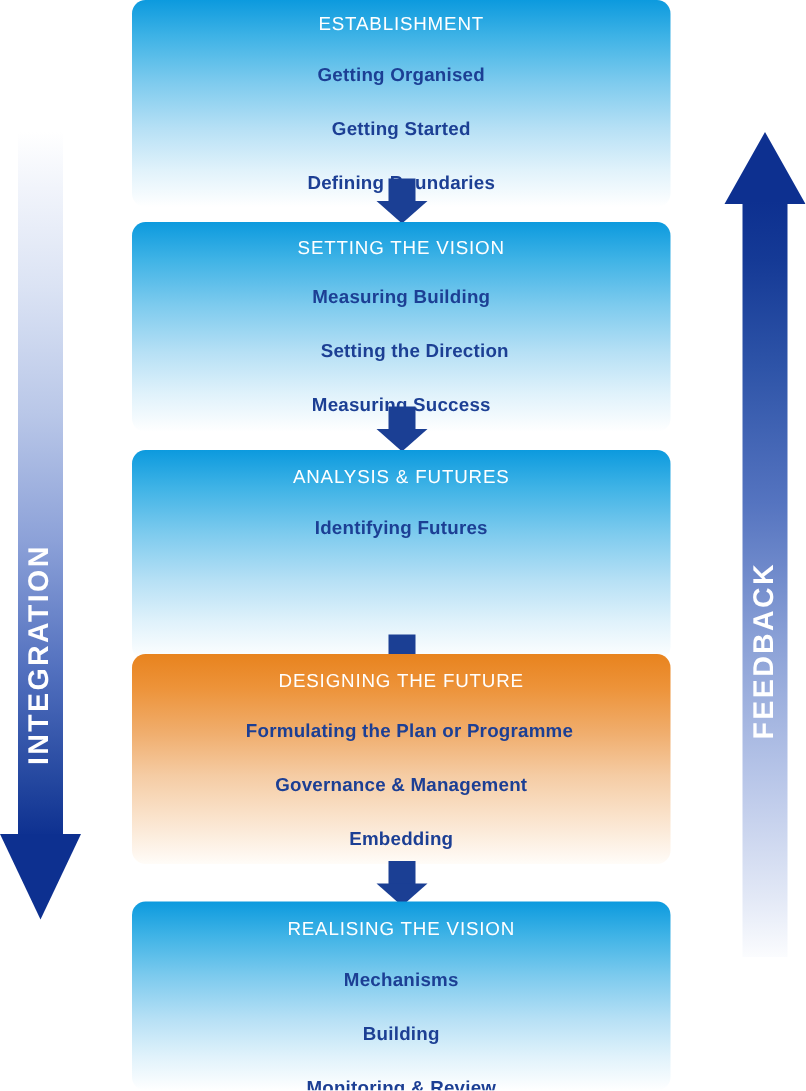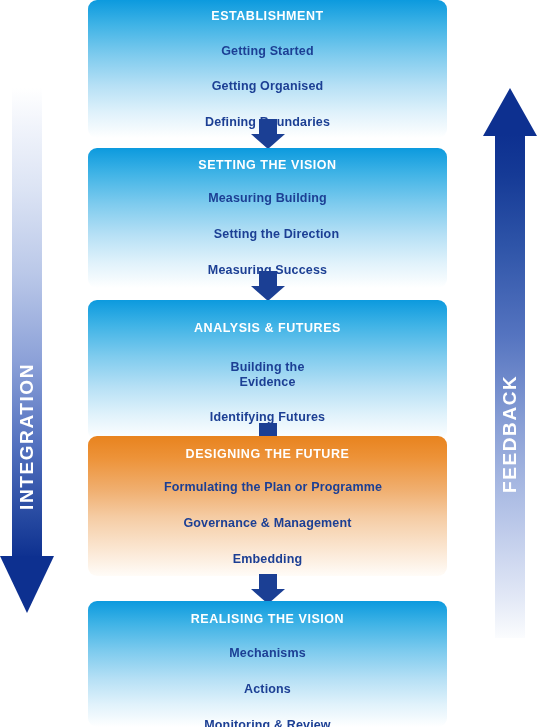--- a/index.html
+++ b/index.html
@@ -47,21 +47,21 @@
        #e8831e 0%,
        #ed9339 16%,
        #f0ae6e 38%,
        #f5cca4 58%,
        #fae3cc 78%,
        #fffcf8 100%);
   }
   .stage-title {
     color: #ffffff;
     font-size: 12.5px;
-    font-weight: bold;
+    font-weight: normal;
     letter-spacing: 0.55px;
   }
   .stage-item {
     color: #1c3f94;
     font-size: 12.5px;
     font-weight: bold;
     letter-spacing: 0.15px;
     line-height: 1.18;
   }
 
@@ -200,46 +200,44 @@
   </div>
 
   <div id="feedback-arrow" class="side-arrow">
     <div class="tip"></div>
     <div class="bar"></div>
     <div id="feedback-label" class="side-label">FEEDBACK</div>
   </div>
 
   <div class="stage-box blue" style="top:0px; height:138px; padding-top:9px;">
     <div class="stage-title">ESTABLISHMENT</div>
+    <div class="stage-item" style="margin-top:20px;">Getting Organised</div>
     <div class="stage-item" style="margin-top:21px;">Getting Started</div>
-    <div class="stage-item" style="margin-top:20px;">Getting Organised</div>
     <div class="stage-item" style="margin-top:21px;">Defining Boundaries</div>
   </div>
 
   <div class="connector" style="top:119px;">
     <div class="shaft"></div>
     <div class="head"></div>
   </div>
 
   <div class="stage-box blue" style="top:148px; height:140px; padding-top:10px;">
     <div class="stage-title">SETTING THE VISION</div>
     <div class="stage-item" style="margin-top:19px;">Measuring Building</div>
     <div class="stage-item" style="margin-top:21px;margin-left:18px;">Setting the Direction</div>
     <div class="stage-item" style="margin-top:21px;">Measuring Success</div>
   </div>
 
   <div class="connector" style="top:271px;">
     <div class="shaft"></div>
     <div class="head"></div>
   </div>
 
-  <div class="stage-box blue" style="top:300px; height:140px; padding-top:21px;">
+  <div class="stage-box blue" style="top:300px; height:140px; padding-top:11px;">
     <div class="stage-title">ANALYSIS &amp; FUTURES</div>
-    <div class="stage-item" style="margin-top:25px; white-space:pre-line;">Building the
-Evidence</div>
     <div class="stage-item" style="margin-top:20px;">Identifying Futures</div>
   </div>
 
   <div class="connector" style="top:423px;">
     <div class="shaft"></div>
     <div class="head"></div>
   </div>
 
   <div class="stage-box orange" style="top:436px; height:140px; padding-top:11px;">
     <div class="stage-title">DESIGNING THE FUTURE</div>
@@ -249,17 +247,17 @@
   </div>
 
   <div class="connector" style="top:574px;">
     <div class="shaft"></div>
     <div class="head"></div>
   </div>
 
   <div class="stage-box blue" style="top:601px; height:126px; padding-top:11px;text-align:center;">
     <div class="stage-title">REALISING THE VISION</div>
     <div class="stage-item" style="margin-top:20px;">Mechanisms</div>
-    <div class="stage-item" style="margin-top:21px;">Actions</div>
+    <div class="stage-item" style="margin-top:21px;">Building</div>
     <div class="stage-item" style="margin-top:21px;">Monitoring &amp; Review</div>
   </div>
 
 </div>
 
 </body></html>

